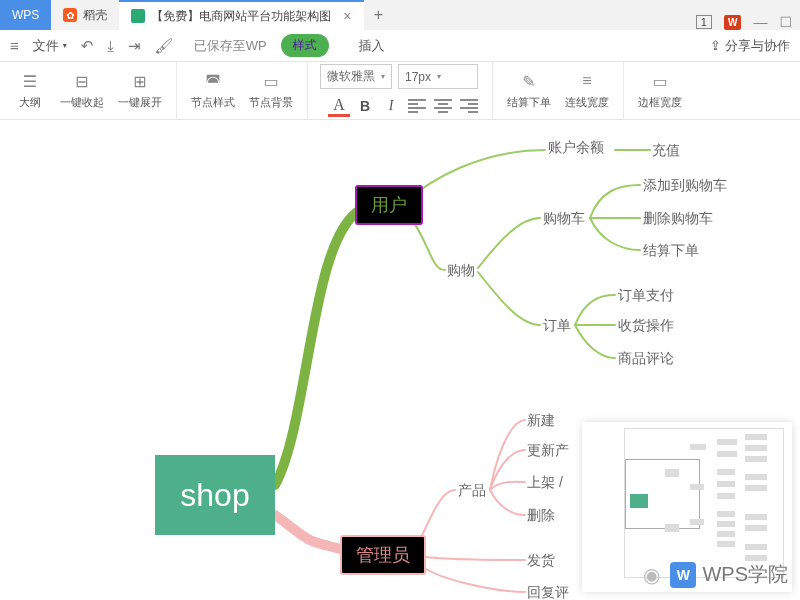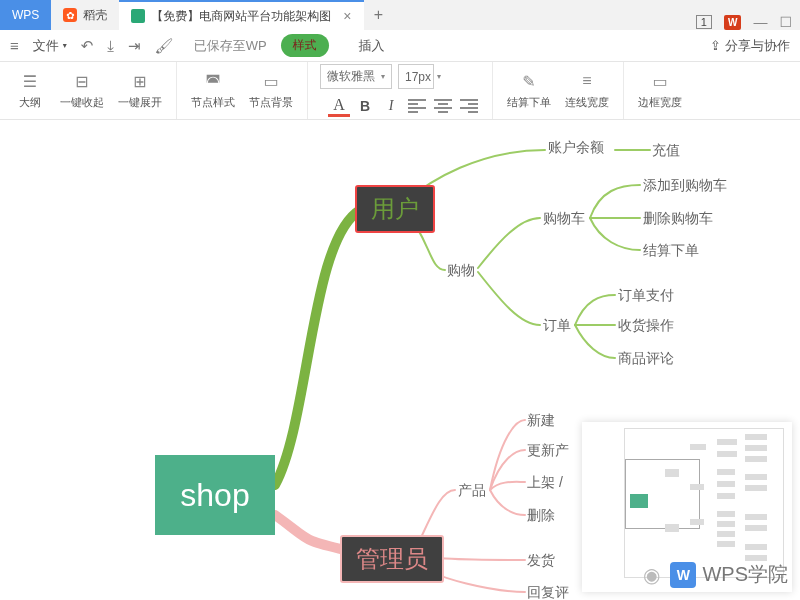--- a/index.html
+++ b/index.html
@@ -14,35 +14,35 @@
 .tab.add{width:30px;justify-content:center;color:#777;font-size:16px}
 .titleright{margin-left:auto;display:flex;align-items:center;gap:12px;padding-right:8px}
 .winbadge{border:1px solid #888;padding:0 4px;font-size:11px}
 .wpsbadge{background:#d63d1b;color:#fff;font-size:10px;font-weight:bold;padding:2px 4px;border-radius:2px}
 .winbtn{color:#888;font-size:14px}
 .menubar{display:flex;align-items:center;height:32px;border-bottom:1px solid #e5e5e5;padding:0 10px;gap:14px;font-size:13px}
 .menubtn{display:flex;align-items:center;gap:4px;color:#555}
 .menubtn .dd{font-size:8px}
 .micon{color:#777;font-size:15px}
 .savetxt{color:#888;margin-left:6px}
-.pill{background:#4caf50;color:#7f1d1d;padding:3px 12px;border-radius:12px;font-size:12px}
+.pill{background:#4caf50;color:#4c1d95;padding:3px 12px;border-radius:12px;font-size:12px}
 .spacer{flex:1}
 .share{color:#555;display:flex;align-items:center;gap:4px}
 .toolbar{display:flex;align-items:stretch;height:58px;border-bottom:1px solid #e5e5e5}
 .tgroup{display:flex;align-items:center;padding:0 8px;border-right:1px solid #eaeaea;gap:2px}
 .tbtn{display:flex;flex-direction:column;align-items:center;justify-content:center;gap:4px;padding:0 6px;min-width:44px;font-size:11px;color:#555}
 .tico{height:20px;display:flex;align-items:center;justify-content:center;color:#888;font-size:16px}
 .fontsel{border:1px solid #ccc;padding:3px 6px;font-size:12px;display:flex;align-items:center;gap:6px;color:#666}
 .fontsel .dd{font-size:8px;color:#888}
 .fmt{display:flex;align-items:center;gap:4px;padding-left:8px}
 .fbtn{width:22px;height:22px;display:flex;align-items:center;justify-content:center;color:#555;font-size:14px}
 .fbtn.u{border-bottom:3px solid #e74c3c;font-family:serif}
 .aln{width:18px;height:14px}
 .canvas{position:relative;width:800px;height:480px;background:#fff;overflow:hidden}
-.nbox{position:absolute;border:2px solid #ef4444;background:#404040;color:#6b9c3a;padding:6px 14px;font-size:24px;border-radius:3px}
+.nbox{position:absolute;border:2px solid #a21caf;background:#000000;color:#6b9c3a;padding:6px 14px;font-size:18px;border-radius:3px}
 .root{position:absolute;left:155px;top:335px;width:120px;height:80px;background:#4db08a;color:#fff;font-size:32px;display:flex;align-items:center;justify-content:center;border:none}
 .admin{border-color:#f4b6b6;color:#d88}
 .leaf{position:absolute;font-size:14px;color:#666}
 .gline{stroke:#9ccc65;stroke-width:2;fill:none;stroke-linecap:round}
 .gthick{stroke:#7cb342;stroke-width:10;fill:none;stroke-linecap:round}
 .pline{stroke:#f4b6b6;stroke-width:2;fill:none;stroke-linecap:round}
 .pthick{stroke:#f4b6b6;stroke-width:10;fill:none;stroke-linecap:round}
 .minimap{position:absolute;right:8px;bottom:8px;width:210px;height:170px;background:#fff;box-shadow:0 0 8px rgba(0,0,0,.15);padding:6px}
 .minimap .mm{position:relative;width:160px;height:150px;border:1px solid #ddd;margin-left:36px}
 .mm .mr{position:absolute;background:#dcdcdc}
@@ -118,21 +118,21 @@
         <div class="tico">▭</div>
         <span>节点背景</span>
       </div>
   </div>
   <div class="tgroup" style="flex-direction:column;align-items:flex-start;justify-content:center;gap:6px;padding:0 12px">
     <div style="display:flex;gap:6px">
       <div class="fontsel">
           <span>微软雅黑</span>
           <span class="dd">▾</span>
         </div>
-      <div class="fontsel" style="width:36px">
+      <div class="fontsel" style="width:80px">
           <span>17px</span>
           <span class="dd">▾</span>
         </div>
     </div>
     <div class="fmt">
       <div class="fbtn u" style="font-family:serif;font-size:16px">A</div>
       <div class="fbtn" style="font-weight:bold">B</div>
       <div class="fbtn" style="font-style:italic;font-family:serif">I</div>
       <div class="fbtn">
           <svg class="aln" viewBox="0 0 18 14">

